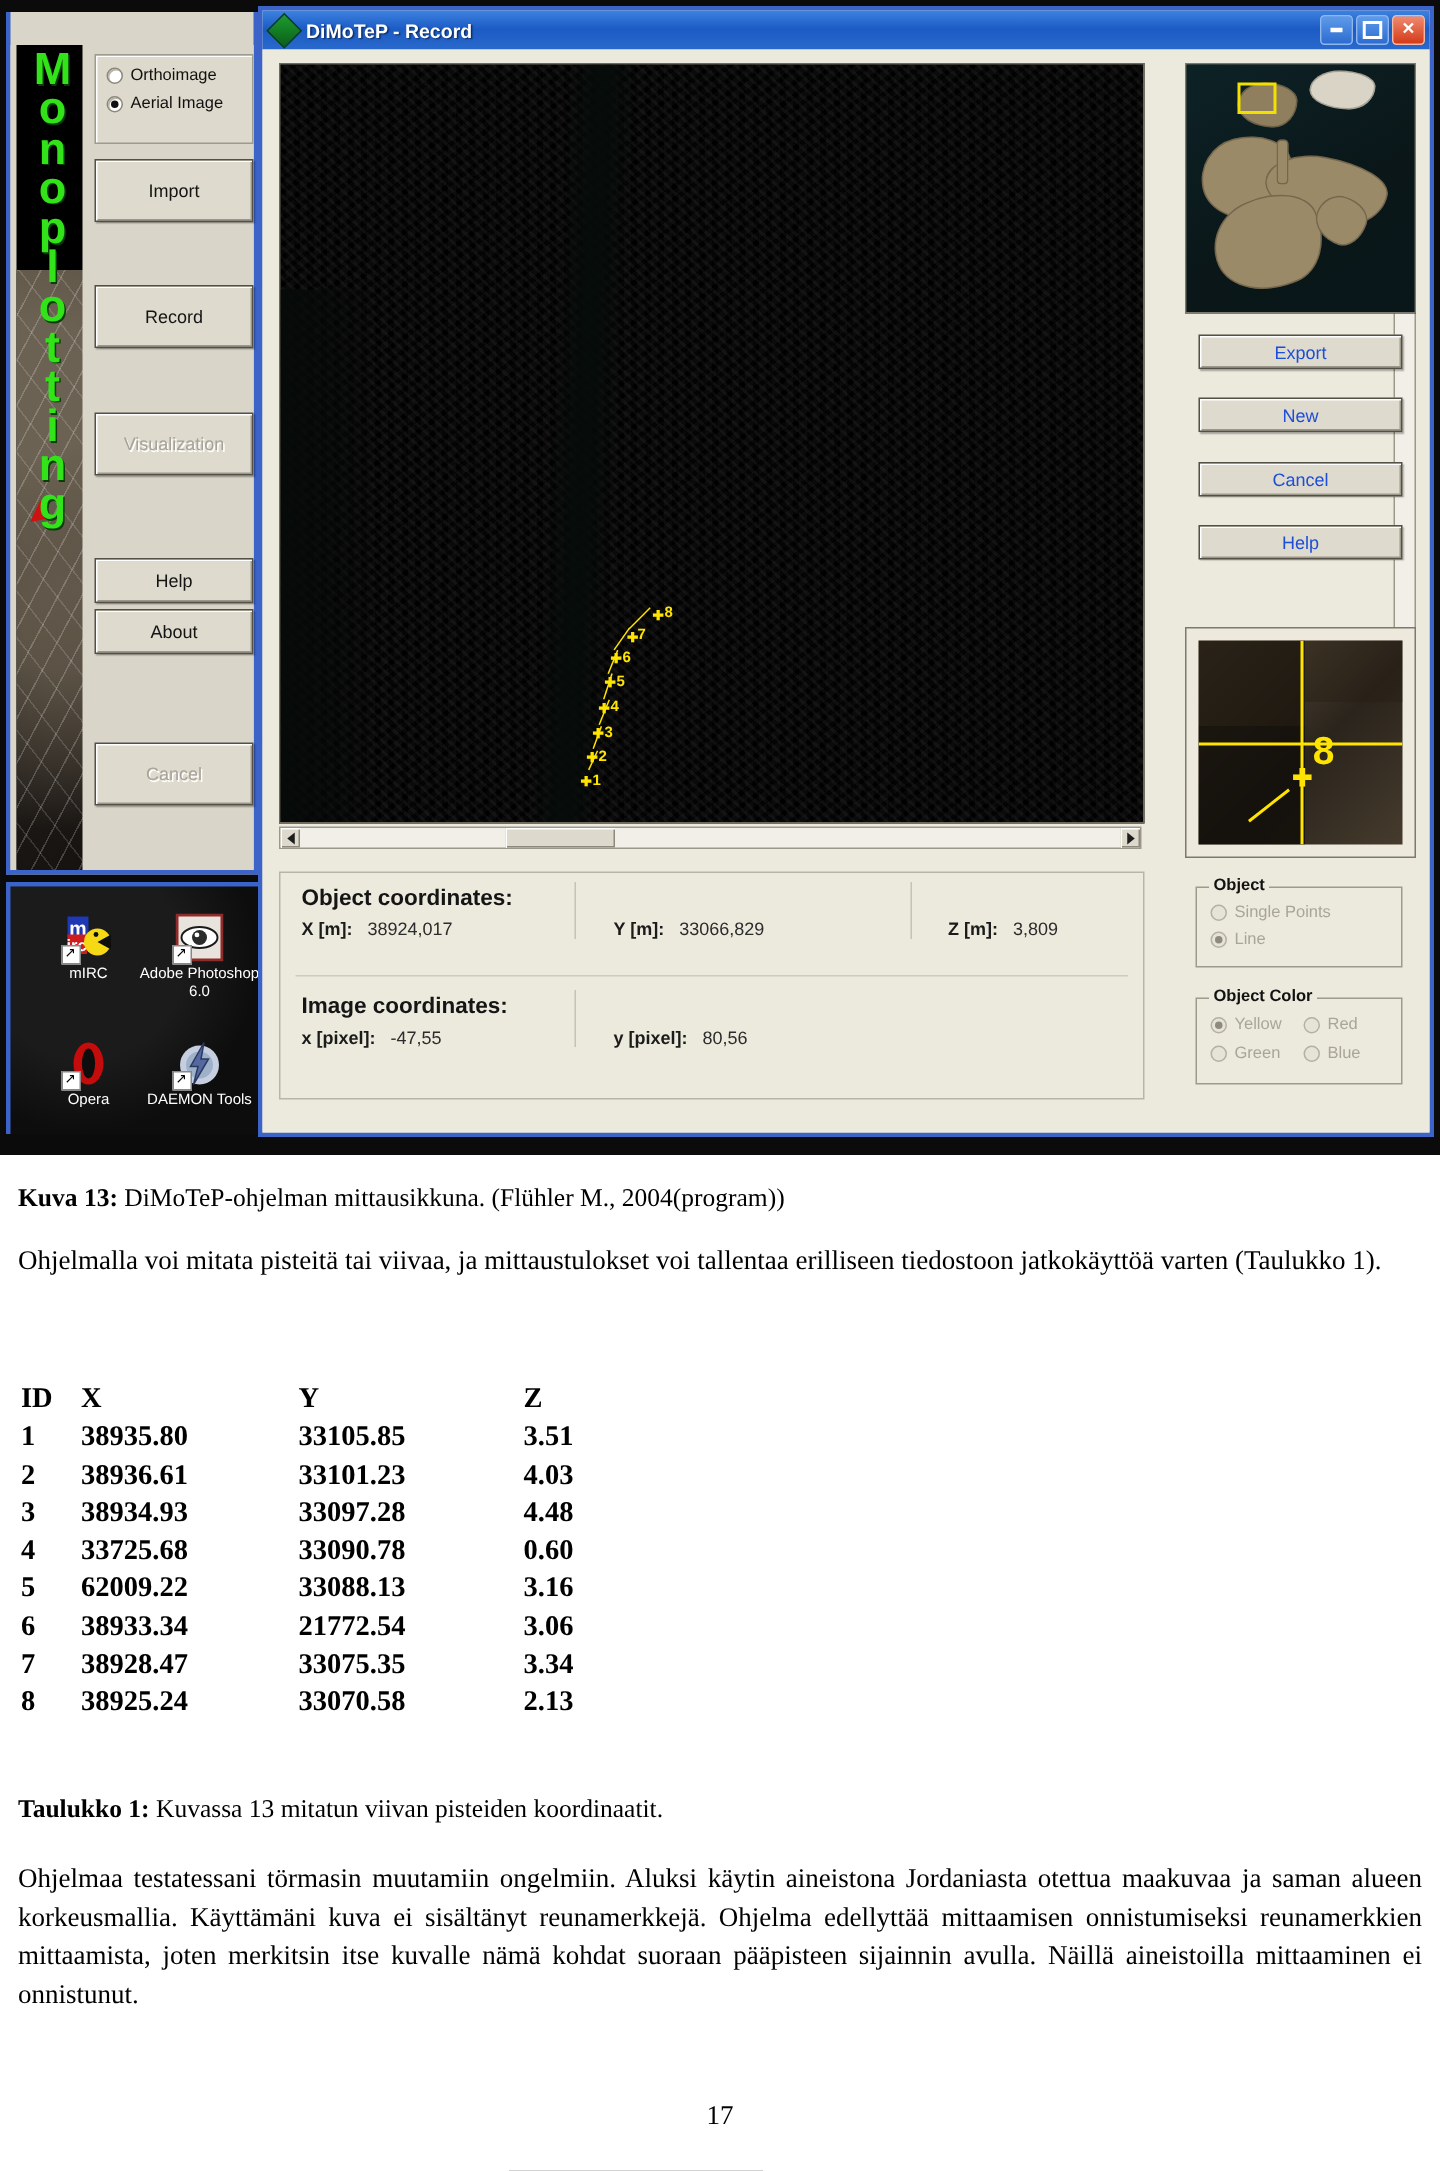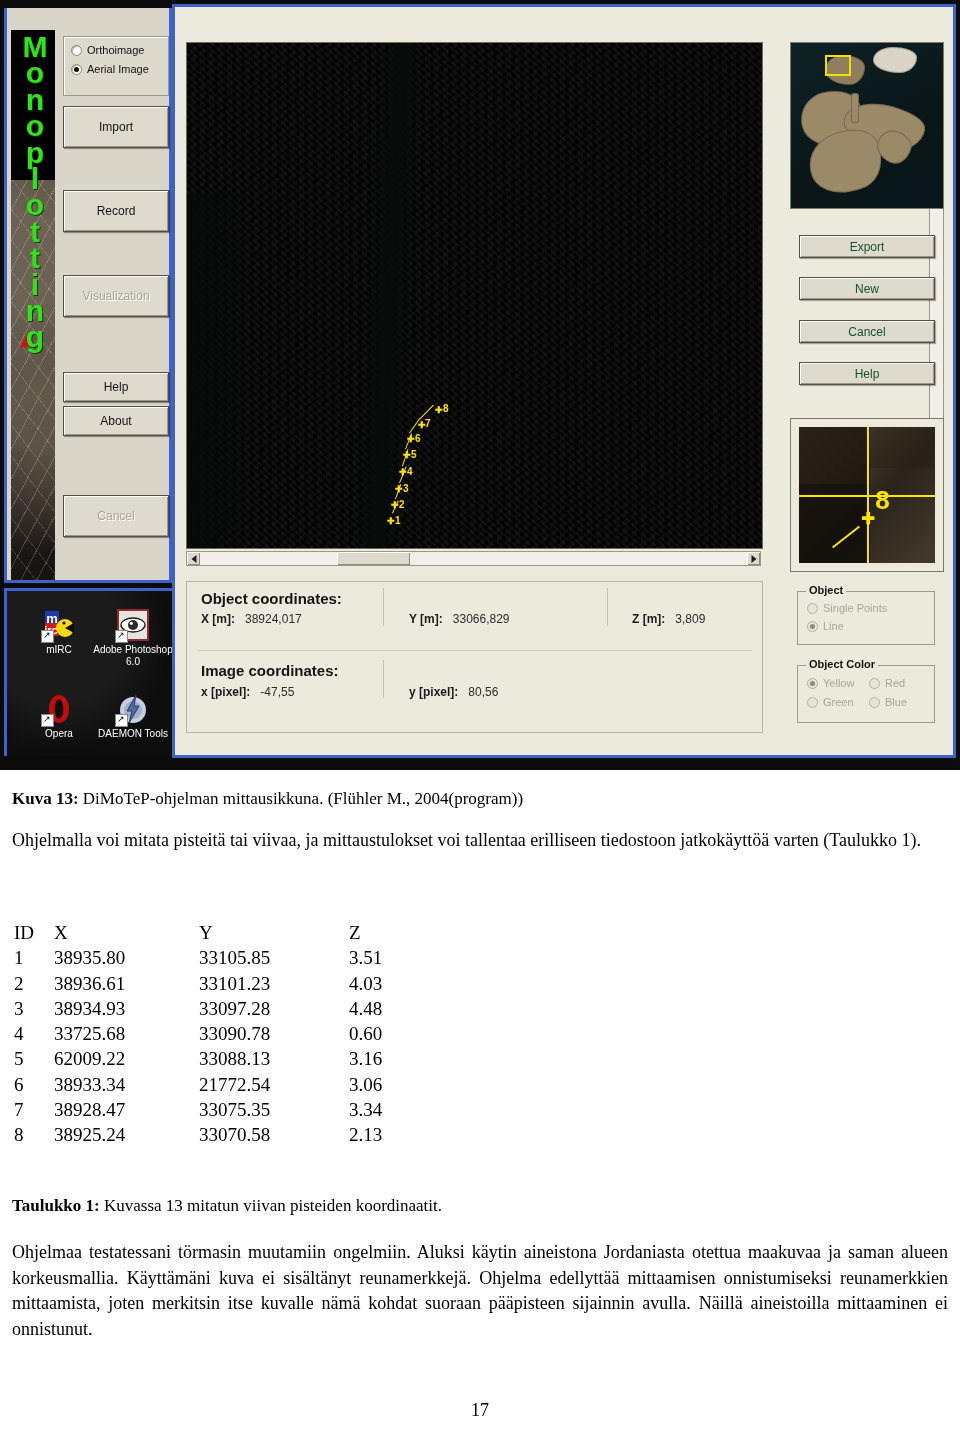--- a/index.html
+++ b/index.html
@@ -128,22 +128,22 @@
   .ovmap{position:absolute;right:9px;top:9px;width:152px;height:165px;
     border:1px solid #7d7a6d;background:#0b1a1c;overflow:hidden;}
   .ovsea{position:absolute;inset:0;background:linear-gradient(150deg,#0d2226,#0a1618 60%,#09171a);}
   .isl{position:absolute;background:#9b8a68;border-radius:45% 55% 40% 60%/50% 40% 60% 50%;
     box-shadow:0 0 0 1px rgba(0,0,0,.25) inset;}
   .ovbox{position:absolute;border:2px solid #f2e000;}
 
   .rbtn{position:absolute;right:18px;width:134px;height:21px;background:#dedacd;
     border:1px solid #55504 7;border:1px solid #555047;
     box-shadow:inset 1px 1px 0 #fff,inset -1px -1px 0 #9b9789,1px 1px 1px rgba(0,0,0,.3);
-    font:12px "Liberation Sans",sans-serif;color:#14532d;display:flex;align-items:center;
-    justify-content:center;margin-top:12px;}
+    font:12px "Liberation Sans",sans-serif;color:#1d4ed8;display:flex;align-items:center;
+    justify-content:center;}
 
   .zoompane{position:absolute;right:9px;top:385px;width:152px;height:152px;
     border:1px solid #7d7a6d;background:#ede9dd;}
   .zinner{position:absolute;left:8px;top:8px;right:8px;bottom:8px;overflow:hidden;
     background:linear-gradient(135deg,#6a5a46,#2a241c 55%,#463b2d);}
   .zq{position:absolute;background:rgba(30,24,16,.55);}
   .cross-v{position:absolute;left:50%;top:0;bottom:0;width:2px;background:#ffe400;}
   .cross-h{position:absolute;top:50%;left:0;right:0;height:2px;background:#ffe400;}
   .zlabel{position:absolute;color:#ffe400;font:bold 26px/1 "Liberation Sans",sans-serif;}
 
@@ -169,21 +169,21 @@
     border-radius:50%;background:#8e8a7e;}
 
   
   .doc{position:absolute;left:0;top:770px;width:960px;height:677px;background:#fff;}
   .cap{position:absolute;left:12px;width:936px;font:17px/1.35 "Liberation Serif",serif;}
   .cap b{font-weight:bold;}
   .para{position:absolute;left:12px;width:936px;font:18px/1.42 "Liberation Serif",serif;
     text-align:justify;}
   .tbl{position:absolute;left:14px;font:19px/1.33 "Liberation Serif",serif;}
   .tbl table{border-collapse:collapse;}
-  .tbl td,.tbl th{padding:0 0 0 0;text-align:left;font-weight:normal;}
+  .tbl td,.tbl th{padding:0 0 0 0;text-align:left;font-weight:bold;}
   .tbl .c-id{width:40px;}
   .tbl .c-x{width:145px;}
   .tbl .c-y{width:150px;}
   .pno{position:absolute;left:0;width:960px;text-align:center;
     font:18px "Liberation Serif",serif;}
 </style>
 </head>
 <body>
 
 <div class="shot">
@@ -284,20 +284,35 @@
           <circle cx="16" cy="17" r="9" fill="#9fb0c9"></circle>
           <path d="M19 2 L10 18 L15 18 L12 30 L22 13 L17 13 Z" fill="#5569a0" stroke="#2b3a63"></path>
         </svg>
         <span class="shct"></span>
       </div>
       <span>DAEMON Tools</span>
     </div>
   </div>
 
   <div class="rec">
+    <div class="rec-tb">
+      <span class="diam"></span>
+      <span class="tt">DiMoTeP - Record</span>
+      <span class="tbtns">
+        <span class="tb min">
+            <i></i>
+          </span>
+        <span class="tb max">
+            <i></i>
+          </span>
+        <span class="tb close">
+            <i>✕</i>
+          </span>
+      </span>
+    </div>
 
     <div class="rec-body">
 
       <div class="view">
         <div class="aerial"></div>
         <div class="noise"></div>
         <div class="water-l"></div>
         <div class="channel"></div>
 
         <div class="pts">

